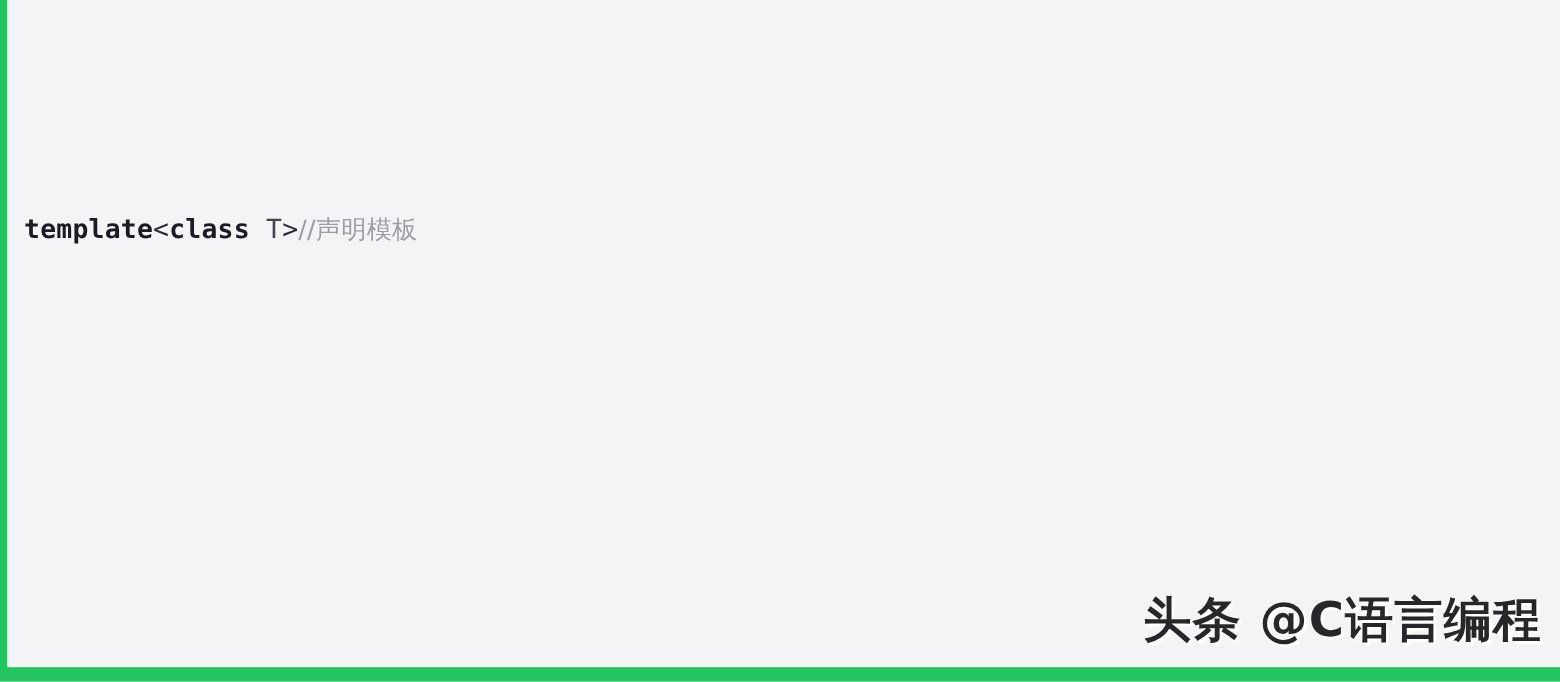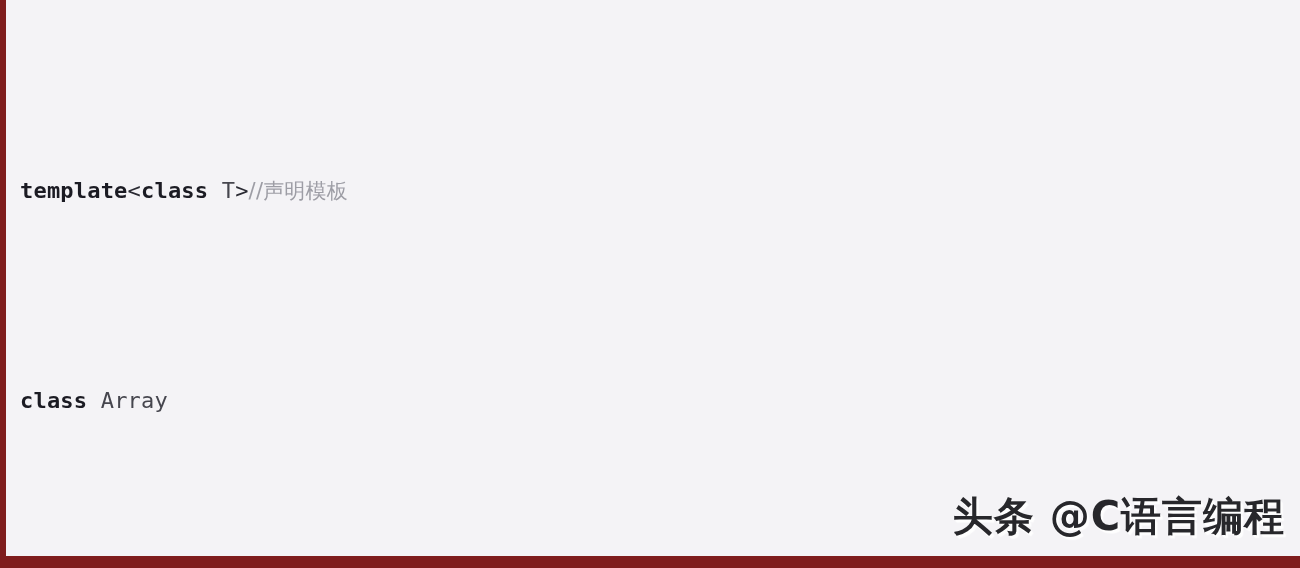--- a/index.html
+++ b/index.html
@@ -11,21 +11,21 @@
     width: 1300px;
     height: 568px;
     overflow: hidden;
     font-family: "DejaVu Sans Mono", monospace;
   }
 
   #screen {
     position: relative;
     width: 1300px;
     height: 568px;
-    background: #7f1d1d;
+    background: #22c55e;
     overflow: hidden;
   }
 
   
   #code-surface {
     position: absolute;
     left: 6px;
     top: 0px;
     width: 1294px;
     height: 556px;
@@ -97,21 +97,20 @@
 <div id="screen">
 
   <div id="code-surface">
 
     <div id="code-block">
 
       
       <span class="ln"><span class="kw">template</span><span class="punct">&lt;</span><span class="kw">class</span> <span class="tparam">T</span><span class="punct">&gt;</span><span class="cmt">//声明模板</span></span>
 
       
-      <span class="ln"><span class="kw">class</span> <span class="id">Array</span></span>
 
       
       
 
       
       
 
       
       
 

